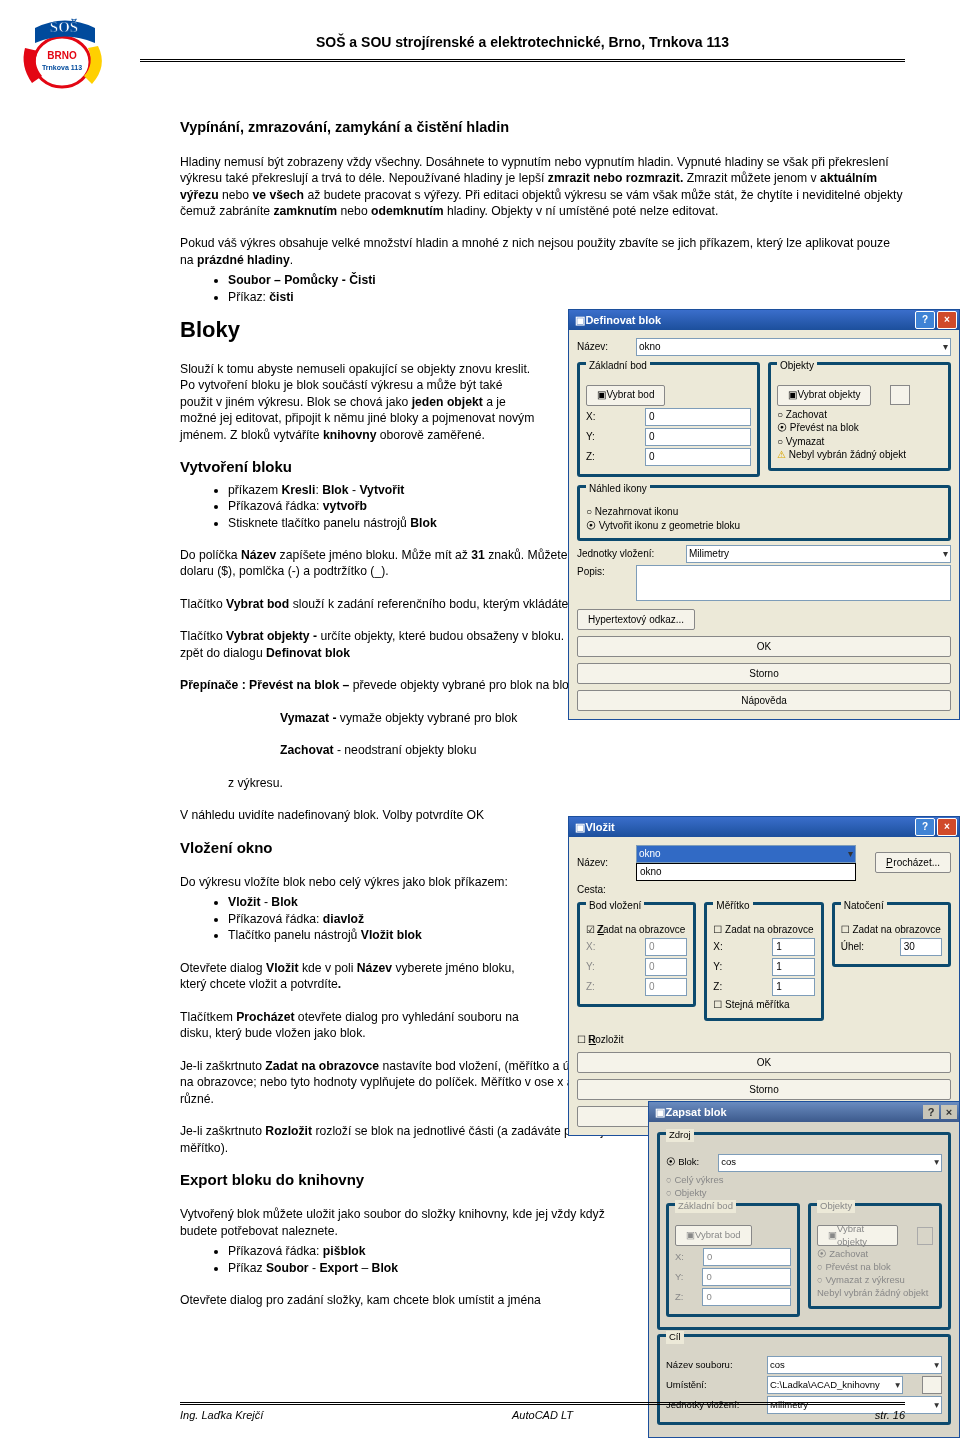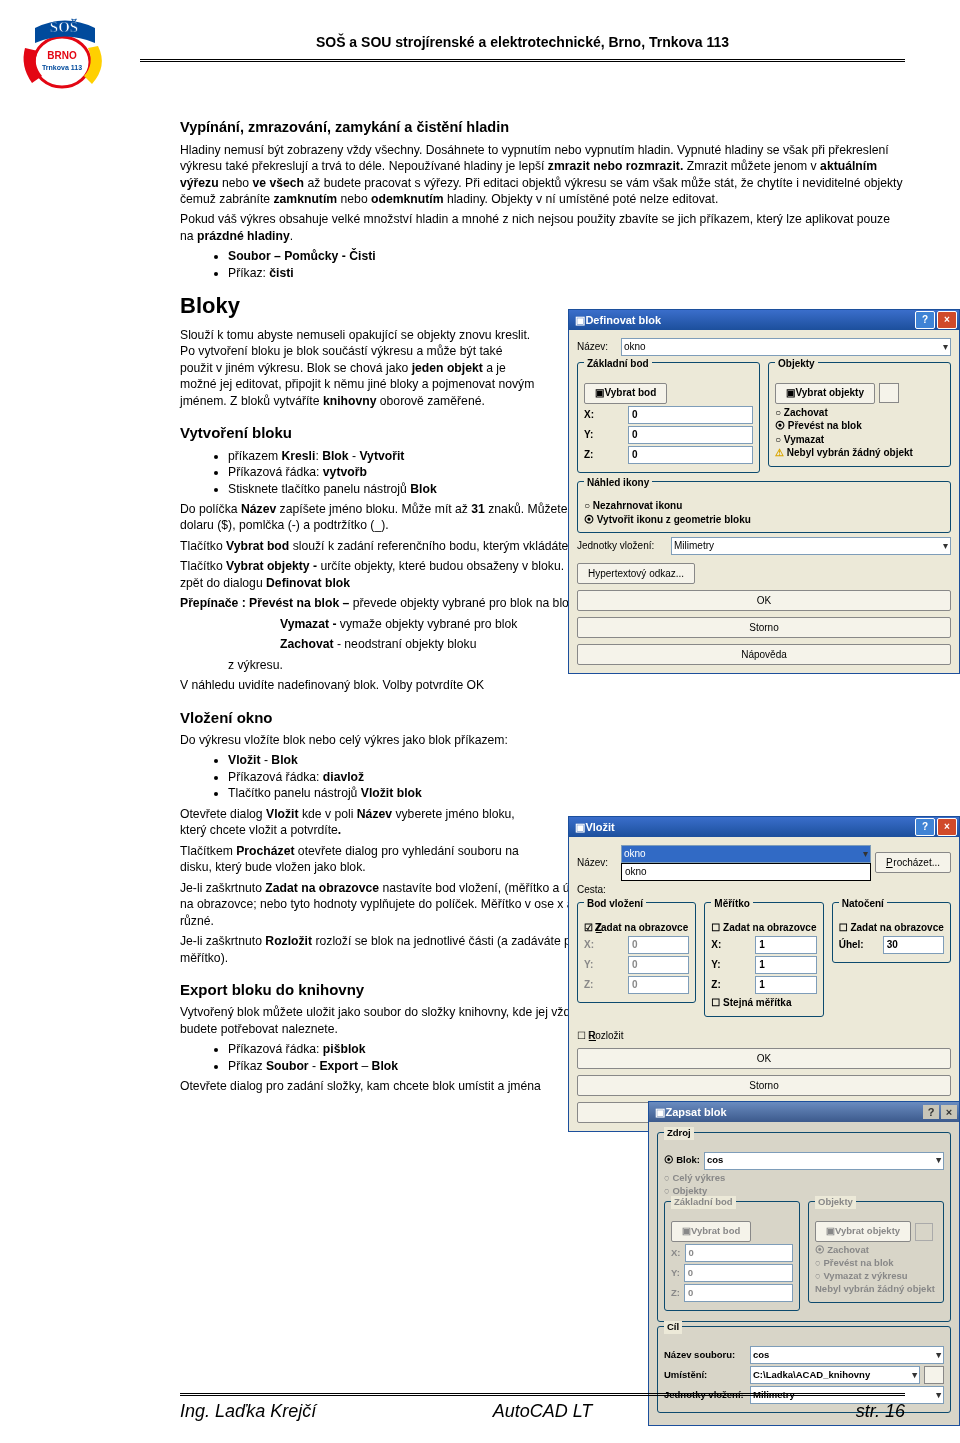--- a/index.html
+++ b/index.html
@@ -56,21 +56,21 @@
   h1.bloky {
     font-size: 22px;
     font-weight: bold;
     margin: 10px 0 6px 0;
   }
   h3.subsection {
     font-size: 15px;
     font-weight: bold;
     margin: 14px 0 4px 0;
   }
-  p { margin: 4px 0 4px 0; }
+  p { margin: 16px 0 4px 0; }
   .bold { font-weight: bold; }
   ul.bul {
     list-style: disc;
     margin: 2px 0 4px 0;
     padding-left: 48px;
   }
   ul.bul li { margin: 0; padding: 0; }
   .boxed {
     border: 1px solid #000;
     padding: 0 3px;
@@ -97,39 +97,38 @@
     width: 18px; height: 16px;
     margin-left: 2px;
     background: #d04a2a;
     border: 1px solid #fff;
     border-radius: 2px;
     display: flex; align-items: center; justify-content: center;
     color: #fff; font-size: 10px; font-weight: bold;
   }
   .fig-tb-icon.help { background: #3f83d5; }
   .fig-body { padding: 6px 8px 8px 8px; }
-  .fig-row { display: flex; align-items: center; margin: 2px 0; gap: 4px; }
+  .fig-row { display: flex; align-items: center; margin: 2px 0; gap: 19px; }
   .fig-label { min-width: 40px; }
   .fig-input {
     border: 1px solid #7e9db9; background: #fff;
     height: 16px; flex: 1; padding: 0 3px;
     display: flex; align-items: center;
   }
   .fig-select {
     border: 1px solid #7e9db9; background: #fff;
     height: 16px; flex: 1; padding: 0 2px;
     display: flex; align-items: center; justify-content: space-between;
   }
   .fig-select::after { content: "▾"; color: #333; }
   .fig-fieldset {
-    border: 1px solid #0c4a6e;
+    border: 3px solid #0c4a6e;
     border-radius: 3px;
     margin: 4px 0;
     padding: 4px 6px 6px 6px;
-    font-weight: bold;
   }
   .fig-fieldset-title {
     position: relative; top: -10px;
     background: #ece9d8;
     display: inline-block;
     padding: 0 3px;
     margin-bottom: -8px;
   }
   .fig-btn {
     border: 1px solid #888; background: #f5f3ea;
@@ -149,21 +148,21 @@
   .fig-radio-on::before { content: "⦿ "; }
   .fig-radio-off::before { content: "○ "; }
   .fig-warn::before { content: "⚠ "; color: #d9a500; }
   .dim { color: #888; }
   .footer {
     position: absolute;
     bottom: 20px;
     left: 180px;
     right: 55px;
     font-style: italic;
-    font-size: 18px;
+    font-size: 11px;
   }
   .footer-rule {
     border-top: 1px solid #000;
     border-bottom: 1px solid #000;
     height: 1px;
     margin-bottom: 3px;
   }
   .footer-row { display: flex; }
   .footer-row .fl { flex: 1; }
   .footer-row .fc { flex: 1; text-align: center; }
@@ -260,20 +259,24 @@
         <div class="fig-fieldset">
           <span class="fig-fieldset-title">Náhled ikony</span>
           <div class="fig-radio-off">Nezahrnovat ikonu</div>
           <div class="fig-radio-on">Vytvořit ikonu z geometrie bloku</div>
         </div>
         <div class="fig-row">
           <span style="min-width:90px">Jednotky vložení:</span>
           <div class="fig-select">
               <span>Milimetry</span>
             </div>
+        </div>
+        <div class="fig-row" style="align-items:flex-start">
+          <span style="min-width:40px">Popis:</span>
+          <div class="fig-input" style="height:34px;flex:1"></div>
         </div>
         <div class="fig-btnrow">
           <div class="fig-btn" style="margin-right:auto">Hypertextový odkaz...</div>
           <div class="fig-btn">OK</div>
           <div class="fig-btn">Storno</div>
           <div class="fig-btn">Nápověda</div>
         </div>
       </div>
     </div>
 

